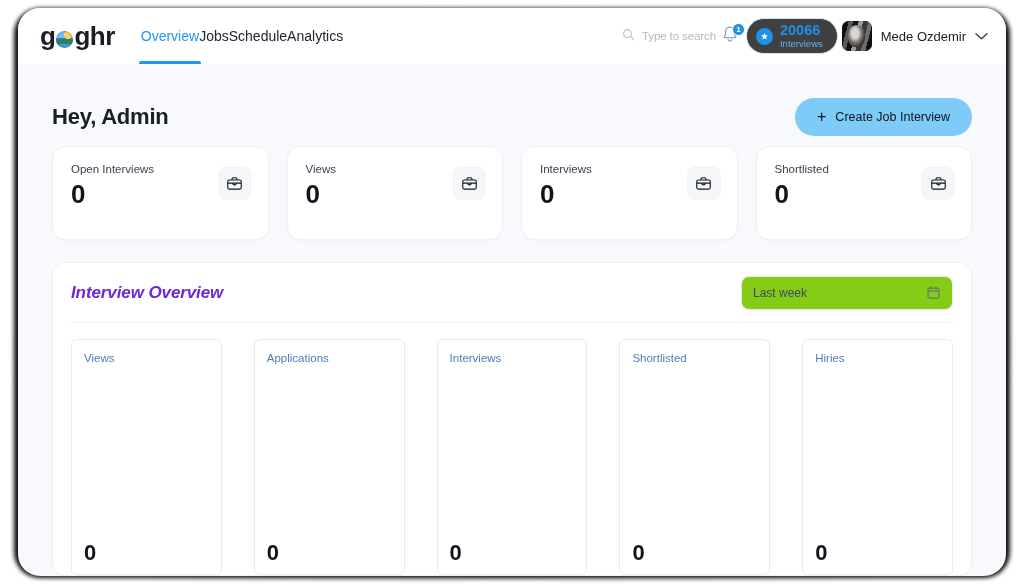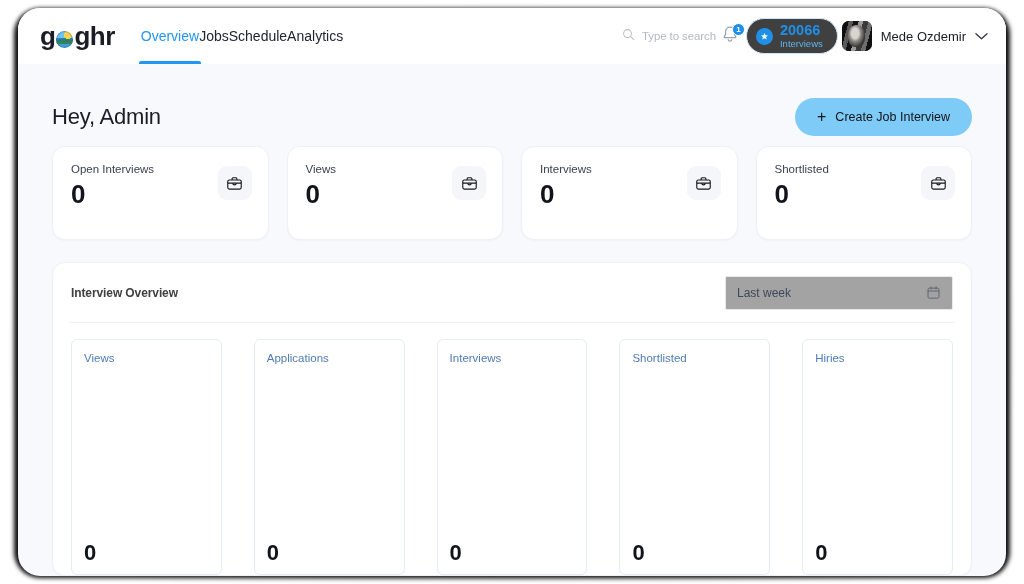--- a/index.html
+++ b/index.html
@@ -194,21 +194,21 @@
   .page { padding: 0 22px; }
 
   .page-head {
     display: flex;
     align-items: center;
     padding: 28px 12px 0 12px;
     height: 78px;
   }
   .greeting {
     font-size: 22px;
-    font-weight: 400;
+    font-weight: 700;
     color: #1a1d26;
     letter-spacing: -0.2px;
   }
   .cta {
     margin-left: auto;
     background: #7ecbf7;
     border: none;
     border-radius: 22px;
     height: 38px;
     padding: 0 22px;
@@ -265,36 +265,37 @@
     padding: 0 16px;
   }
   .panel-head {
     display: flex;
     align-items: center;
     height: 60px;
     border-bottom: 1px solid #f0f2f6;
     padding: 0 2px;
   }
   .panel-title {
-    font-size: 12px;
+    font-size: 17px;
     font-weight: 600;
-    color: #404040;
+    color: #6d28d9;
     letter-spacing: -0.1px;
+    font-style: italic;
   }
   .range-select {
     margin-left: auto;
-    width: 228px;
+    width: 212px;
     height: 34px;
     border: 1px solid #e6e9ef;
-    border-radius: 2px;
+    border-radius: 8px;
     display: flex;
     align-items: center;
     padding: 0 11px;
     cursor: pointer;
-    background: #a3a3a3;
+    background: #84cc16;
   }
   .range-select .rv { font-size: 12px; color: #41475a; }
   .range-select .cal { margin-left: auto; display: flex; }
 
   
   .funnel {
     display: grid;
     grid-template-columns: repeat(5, 1fr);
     gap: 32px;
     padding: 16px 2px 0 2px;

